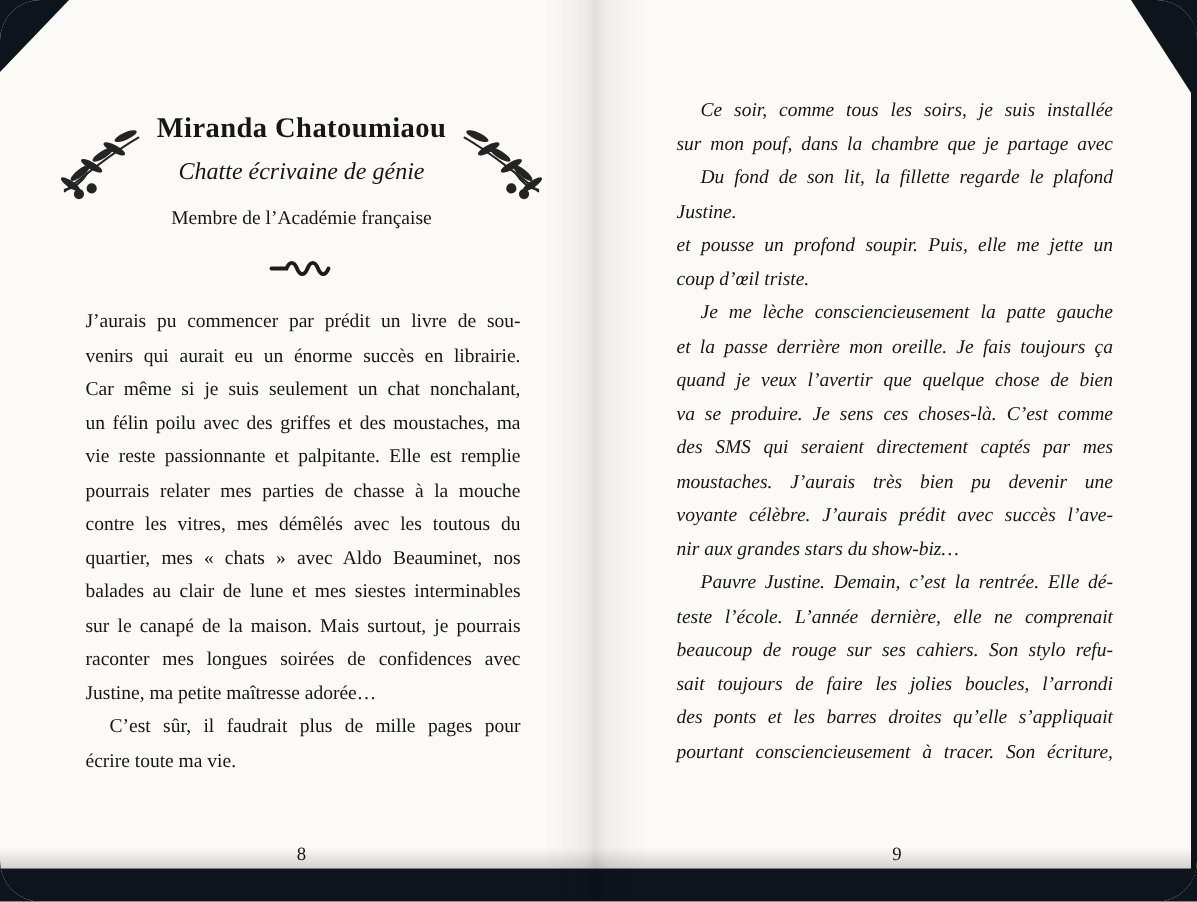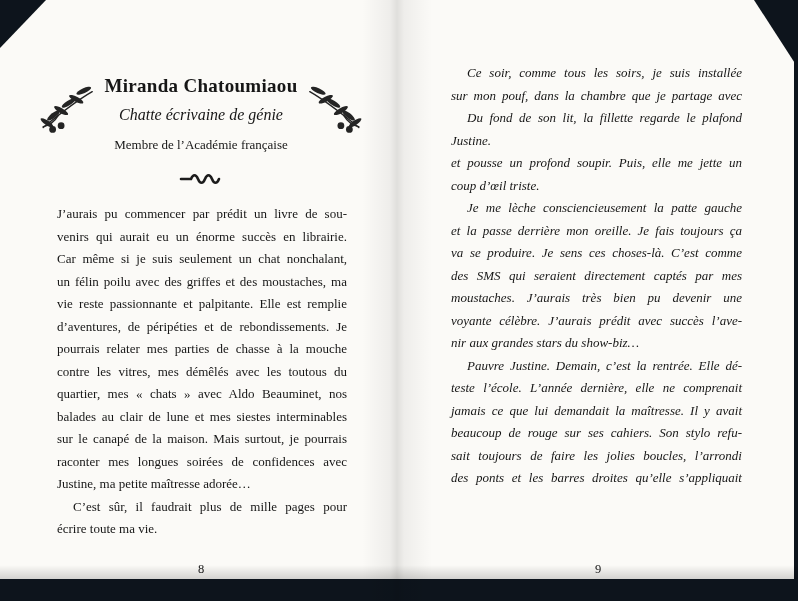--- a/index.html
+++ b/index.html
@@ -9,20 +9,21 @@
     background: #0d141c;
     font-family: "Liberation Serif", "DejaVu Serif", serif;
     overflow: hidden;
   }
   .book {
     position: relative;
     width: 798px; height: 601px;
     background: #fbfaf7;
     overflow: hidden;
     color: #161616;
+    border-radius: 27px;
   }
   
   .edge { position: absolute; background: #0d141c; }
   .edge-tl { left: 0; top: 0; width: 46px; height: 48px;
              clip-path: polygon(0 0, 100% 0, 0 100%); }
   .edge-tr { left: 754px; top: 0; width: 44px; height: 68px;
              clip-path: polygon(0 0, 100% 0, 100% 100%); }
   .edge-right { left: 794px; top: 0; width: 4px; height: 601px; }
   .edge-bottom { left: 0; top: 579px; width: 798px; height: 22px; }
   .bottom-shade { position: absolute; left: 0; top: 565px; width: 798px; height: 14px;
@@ -118,21 +119,20 @@
         <path d="M2,9 L12,9 C14,4 17,4 19,9 C21,14 24,14 26,9 C28,4 31,4 33,9 C35,14 38,14 40,9" stroke="#1c1c1c" stroke-width="2.6" fill="none" stroke-linecap="round"></path>
       </svg>
     </div>
 
     <div class="body-text body-left">
         <div class="tline">J’aurais pu commencer par prédit un livre de sou-</div>
         <div class="tline">venirs qui aurait eu un énorme succès en librairie.</div>
         <div class="tline">Car même si je suis seulement un chat nonchalant,</div>
         <div class="tline">un félin poilu avec des griffes et des moustaches, ma</div>
         <div class="tline">vie reste passionnante et palpitante. Elle est remplie</div>
-        <div class="tline">d’aventures, de péripéties et de rebondissements. Je</div>
         <div class="tline">pourrais relater mes parties de chasse à la mouche</div>
         <div class="tline">contre les vitres, mes démêlés avec les toutous du</div>
         <div class="tline">quartier, mes « chats » avec Aldo Beauminet, nos</div>
         <div class="tline">balades au clair de lune et mes siestes interminables</div>
         <div class="tline">sur le canapé de la maison. Mais surtout, je pourrais</div>
         <div class="tline">raconter mes longues soirées de confidences avec</div>
         <div class="tline lastline">Justine, ma petite maîtresse adorée…</div>
         <div class="tline indent">C’est sûr, il faudrait plus de mille pages pour</div>
         <div class="tline lastline">écrire toute ma vie.</div>
       </div>
@@ -143,28 +143,29 @@
   <div>
     <div class="body-text body-right">
         <div class="tline indent">Ce soir, comme tous les soirs, je suis installée</div>
         <div class="tline">sur mon pouf, dans la chambre que je partage avec</div>
         <div class="tline indent">Du fond de son lit, la fillette regarde le plafond</div>
         <div class="tline lastline">Justine.</div>
         <div class="tline">et pousse un profond soupir. Puis, elle me jette un</div>
         <div class="tline lastline">coup d’œil triste.</div>
         <div class="tline indent">Je me lèche consciencieusement la patte gauche</div>
         <div class="tline">et la passe derrière mon oreille. Je fais toujours ça</div>
+        <div class="tline">quand je veux l’avertir que quelque chose de bien</div>
         <div class="tline">va se produire. Je sens ces choses-là. C’est comme</div>
         <div class="tline">des SMS qui seraient directement captés par mes</div>
         <div class="tline">moustaches. J’aurais très bien pu devenir une</div>
         <div class="tline">voyante célèbre. J’aurais prédit avec succès l’ave-</div>
         <div class="tline lastline">nir aux grandes stars du show-biz…</div>
         <div class="tline indent">Pauvre Justine. Demain, c’est la rentrée. Elle dé-</div>
         <div class="tline">teste l’école. L’année dernière, elle ne comprenait</div>
-        <div class="tline">jamais ce que lui demandait la maîtresse. Il y avait</div>
         <div class="tline">beaucoup de rouge sur ses cahiers. Son stylo refu-</div>
         <div class="tline">sait toujours de faire les jolies boucles, l’arrondi</div>
         <div class="tline">des ponts et les barres droites qu’elle s’appliquait</div>
+        <div class="tline">pourtant consciencieusement à tracer. Son écriture,</div>
       </div>
     <div class="page-number pn-right">9</div>
   </div>
 
 </div>
 
 </body></html>

